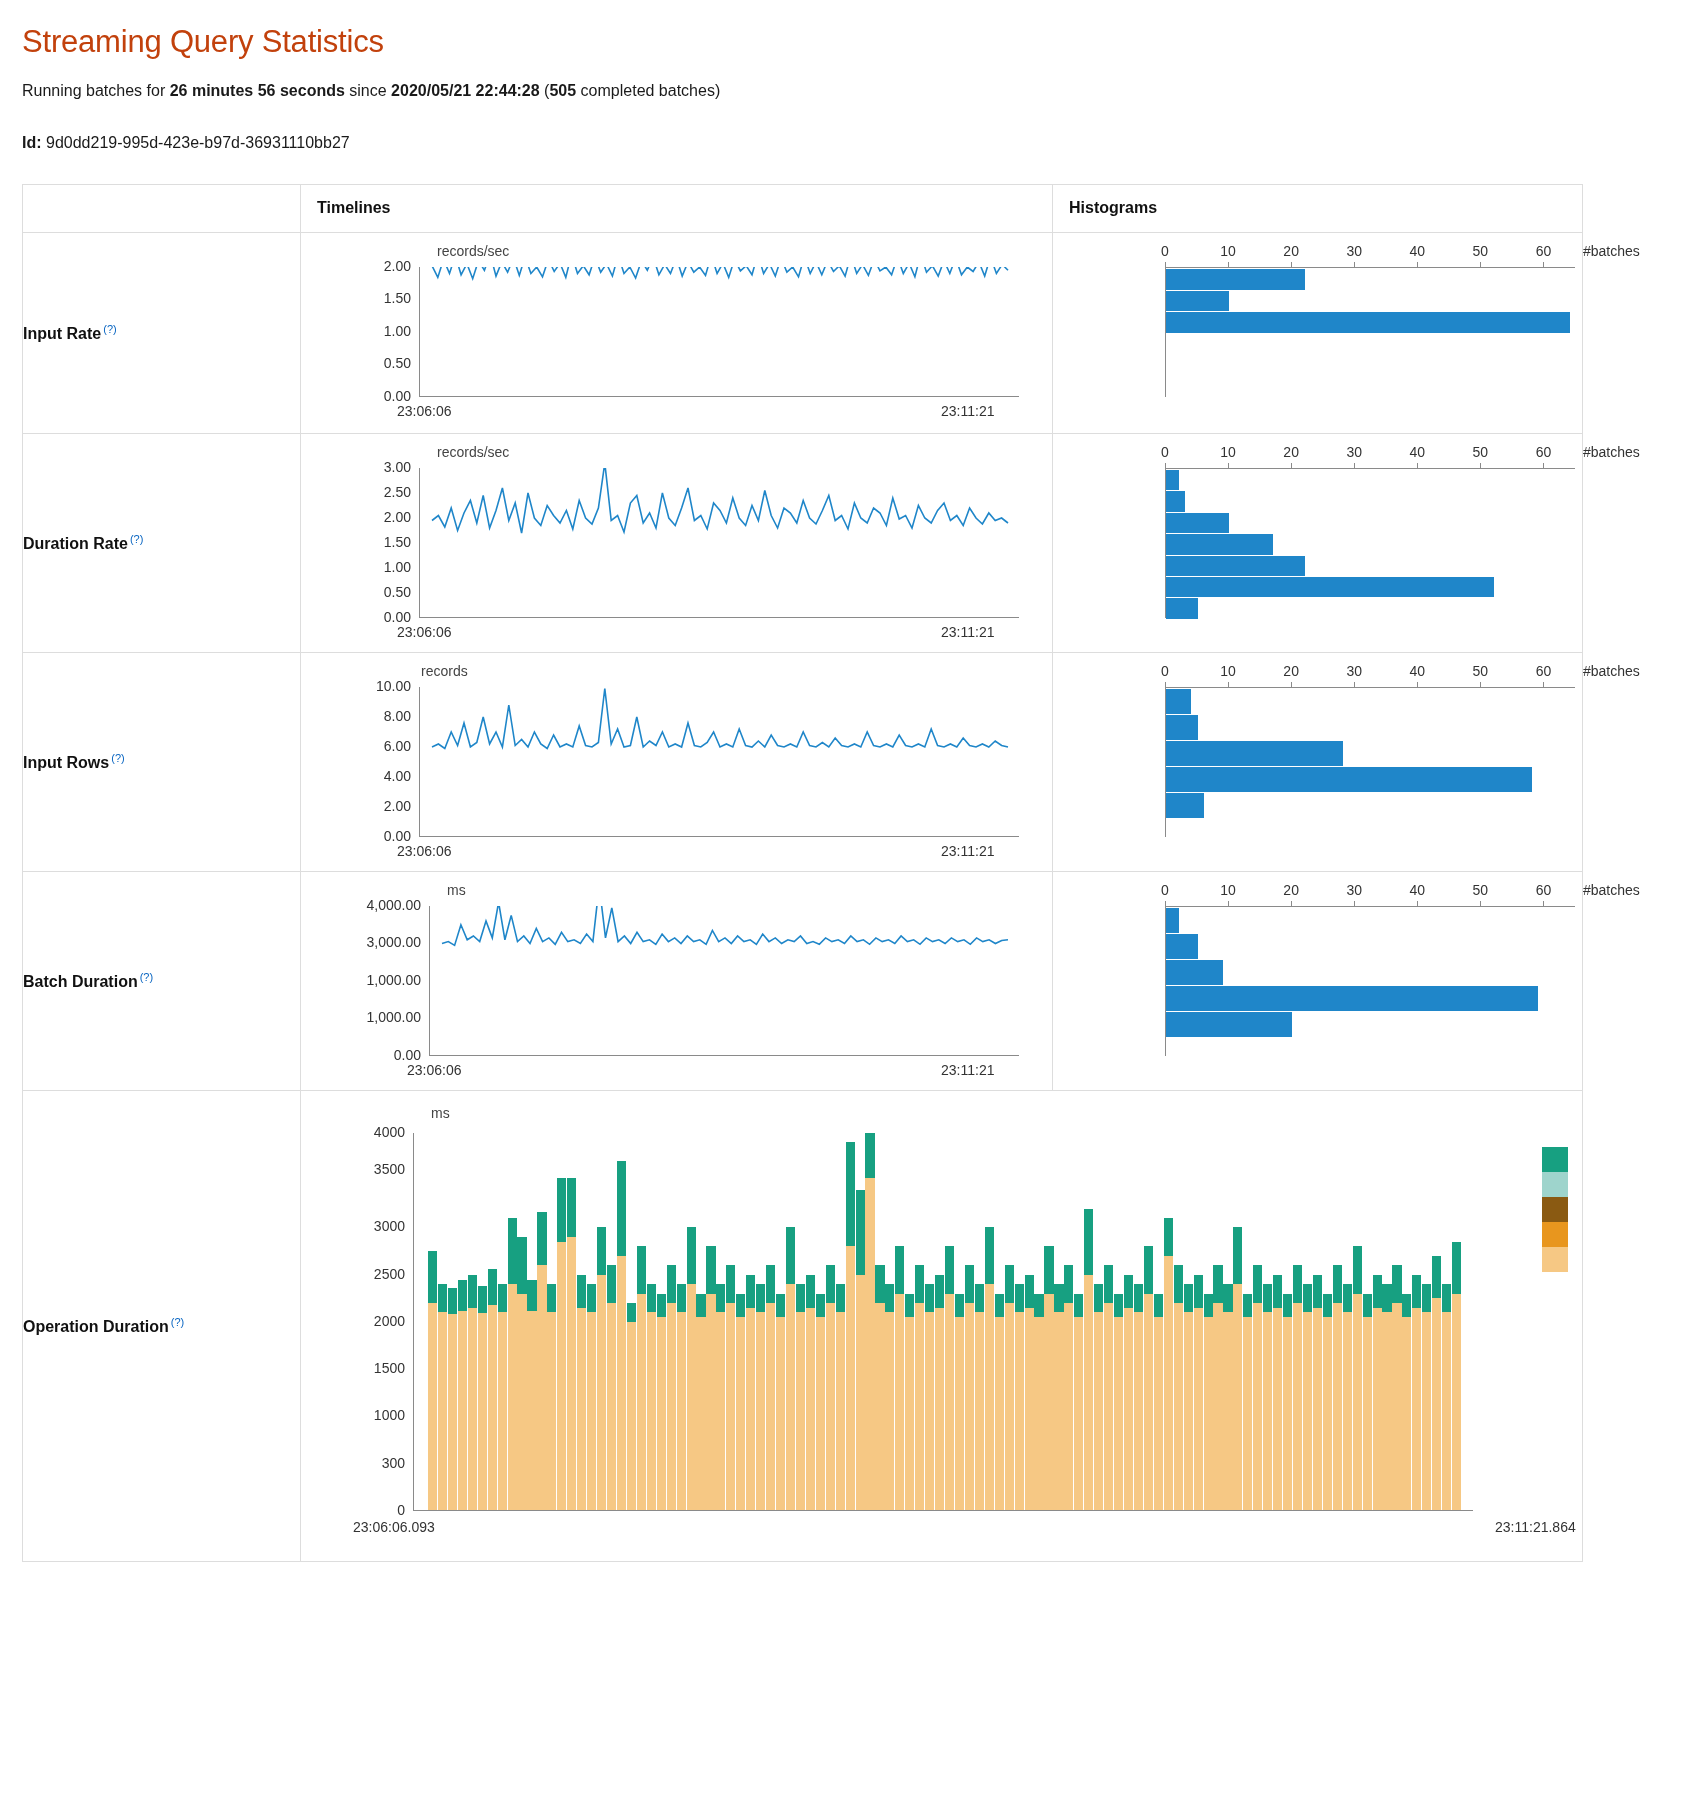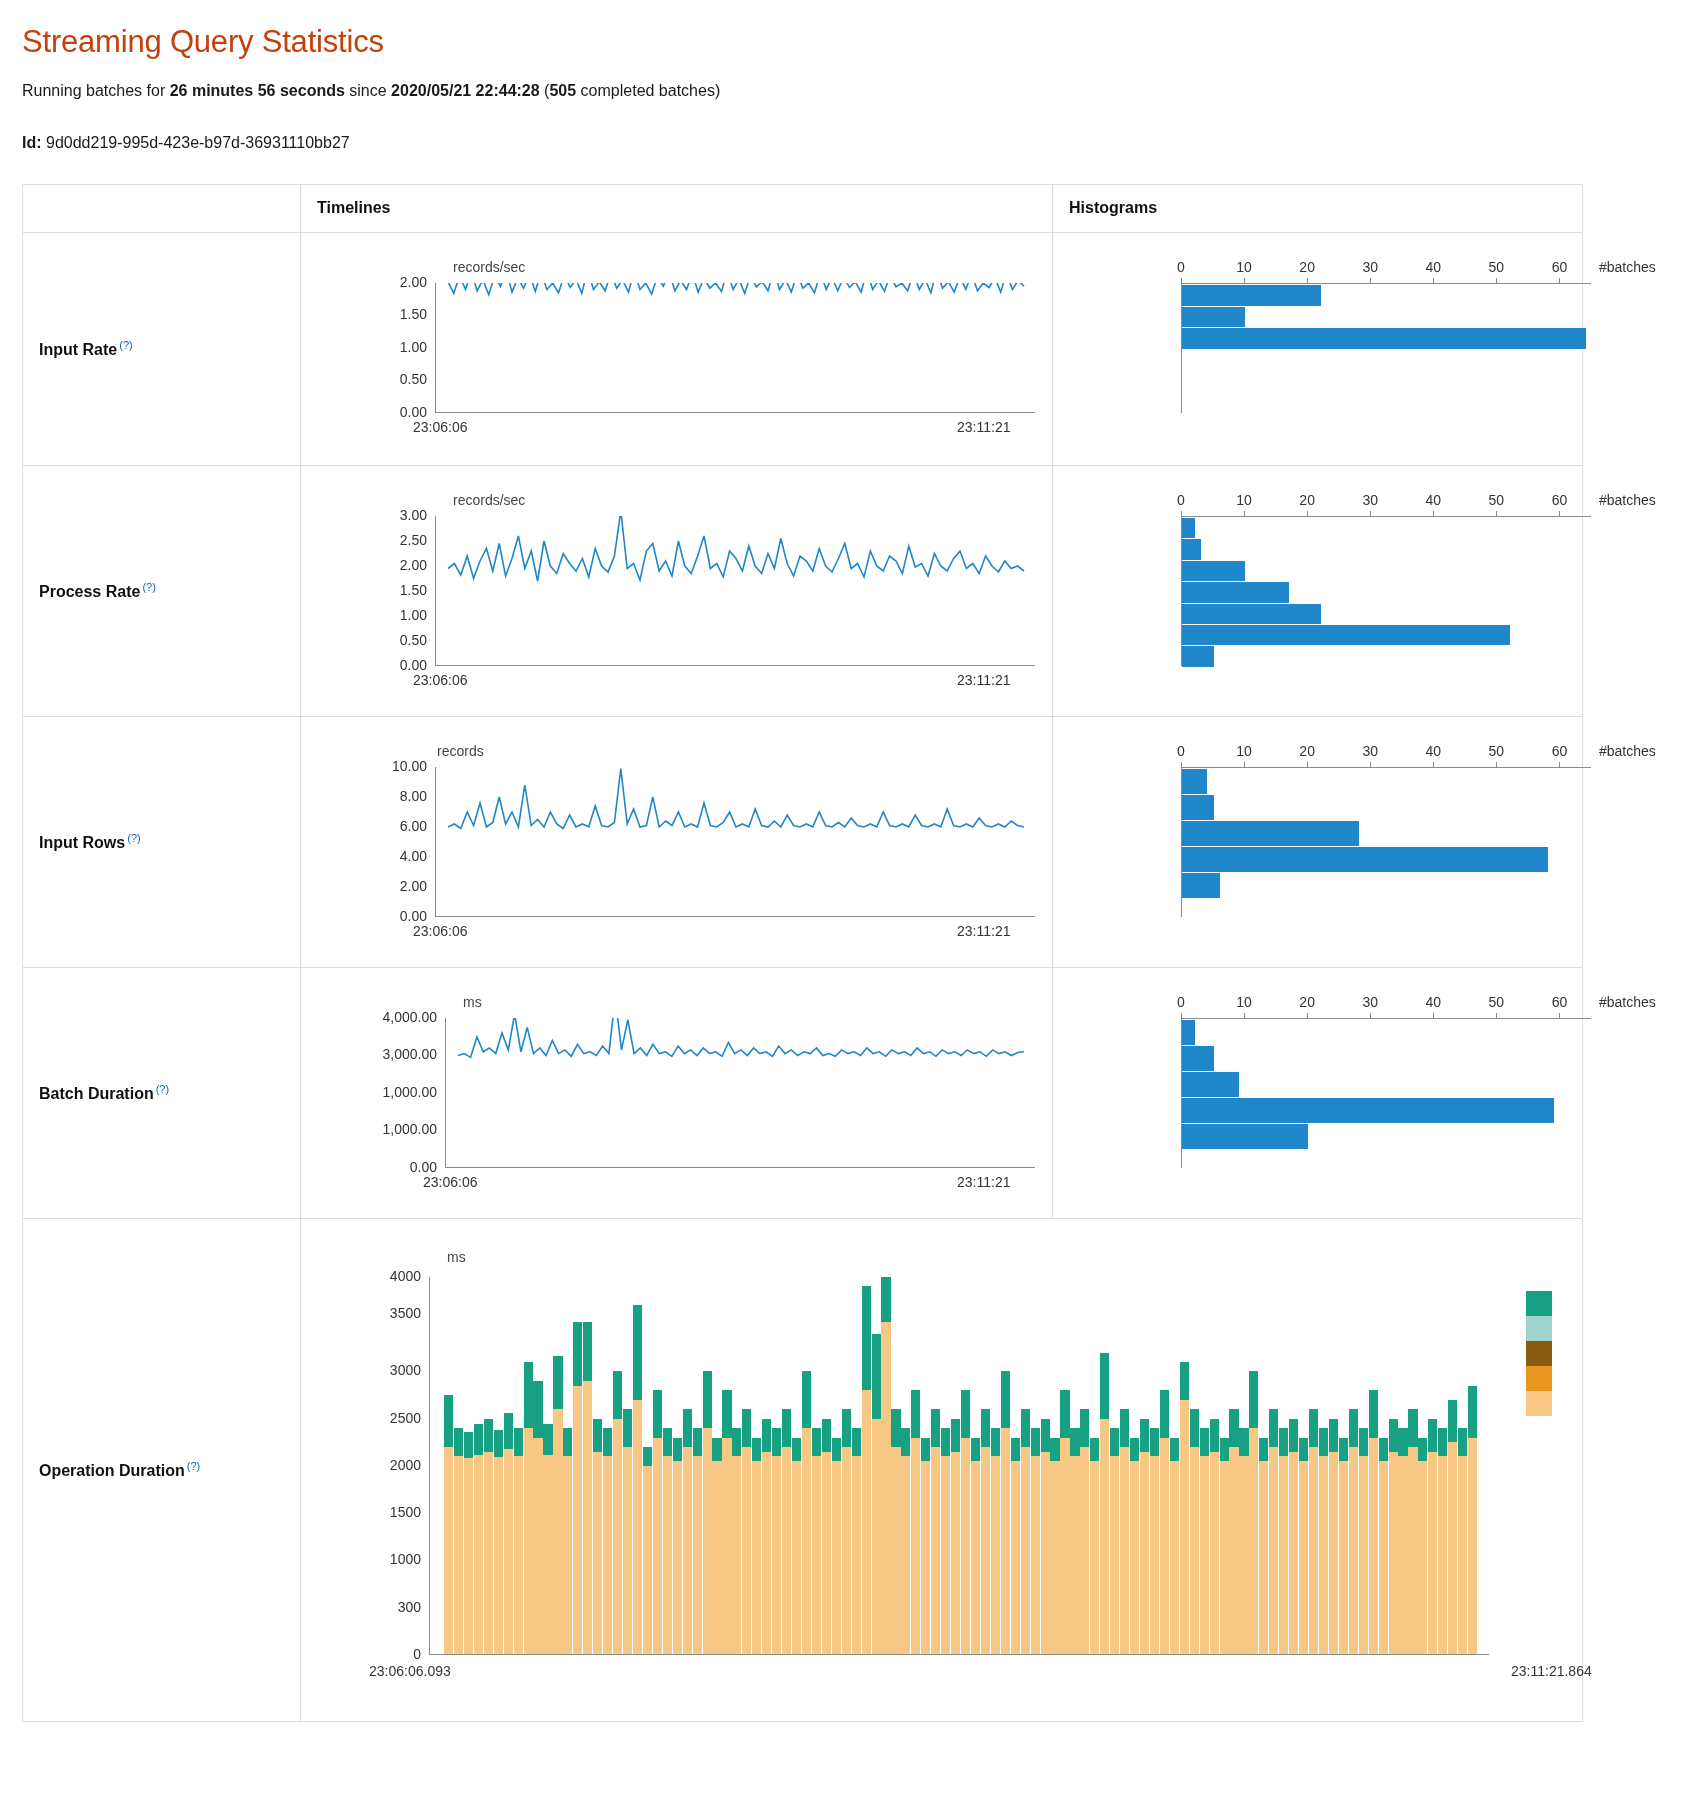--- a/index.html
+++ b/index.html
@@ -32,21 +32,21 @@
 
   table.stats {
     border-collapse: collapse;
     width: 1560px;
     table-layout: fixed;
     font-size: 15px;
   }
   table.stats th, table.stats td {
     border: 1px solid #dddddd;
     vertical-align: middle;
-    padding: 16px;
+    padding: 0;
   }
   table.stats thead th {
     height: 48px;
     text-align: left;
     font-weight: bold;
     font-size: 16px;
     padding: 0 16px;
     color: #111;
   }
   col.c-label { width: 278px; }
@@ -215,21 +215,21 @@
               <div class="hvaxis" style="left:112px;top:34px;height:130px;"></div>
               <div class="hbar" style="left:113px;top:36px;width:138.76923076923077px;height:20.666666666666668px;background:#1f86c9;"></div>
               <div class="hbar" style="left:113px;top:57.66666666666667px;width:63.07692307692308px;height:20.666666666666668px;background:#1f86c9;"></div>
               <div class="hbar" style="left:113px;top:79.33333333333334px;width:403.69230769230774px;height:20.666666666666668px;background:#1f86c9;"></div>
             </div>
         </td>
       </tr>
 
       <tr>
         <td class="rowlabel">
-          <span>Process Rate</span><sup>(?)</sup>
+          <span>Duration Rate</span><sup>(?)</sup>
         </td>
         <td class="cell">
           <div class="chart" id="tl-process-rate" style="height:218px;">
               <div class="unit" style="left:136px;top:10px;">records/sec</div>
               <div class="axis-label-left" style="left:22px;top:25px;width:88px;">3.00</div>
               <div class="axis-label-left" style="left:22px;top:50px;width:88px;">2.50</div>
               <div class="axis-label-left" style="left:22px;top:75px;width:88px;">2.00</div>
               <div class="axis-label-left" style="left:22px;top:100px;width:88px;">1.50</div>
               <div class="axis-label-left" style="left:22px;top:125px;width:88px;">1.00</div>
               <div class="axis-label-left" style="left:22px;top:150px;width:88px;">0.50</div>

